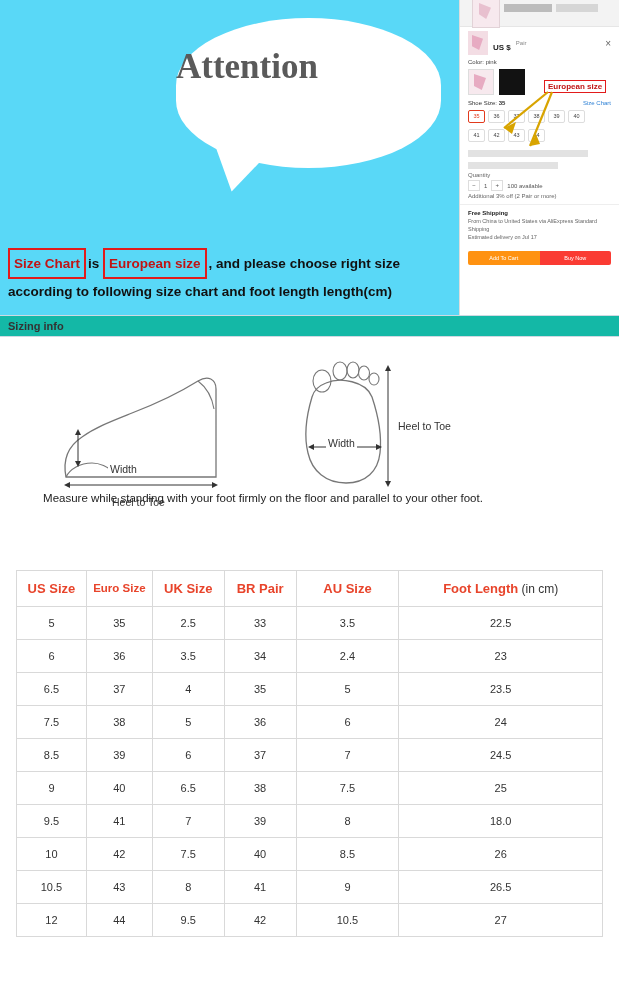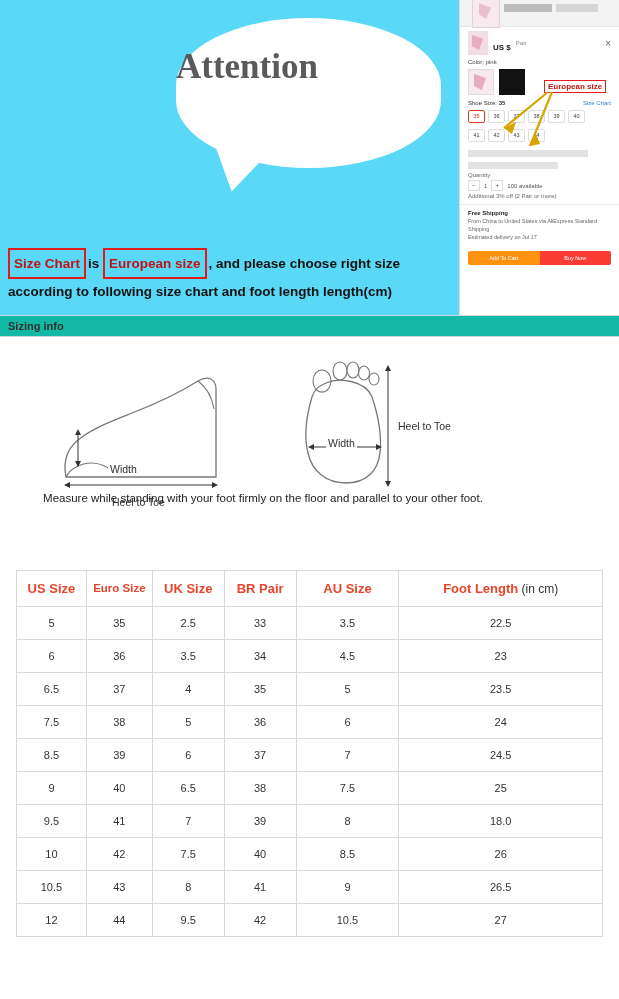--- a/index.html
+++ b/index.html
@@ -347,21 +347,21 @@
         <td>2.5</td>
         <td>33</td>
         <td>3.5</td>
         <td>22.5</td>
       </tr>
       <tr>
         <td>6</td>
         <td>36</td>
         <td>3.5</td>
         <td>34</td>
-        <td>4.5</td>
+        <td>2.4</td>
         <td>23</td>
       </tr>
       <tr>
         <td>6.5</td>
         <td>37</td>
         <td>4</td>
         <td>35</td>
         <td>5</td>
         <td>23.5</td>
       </tr>

